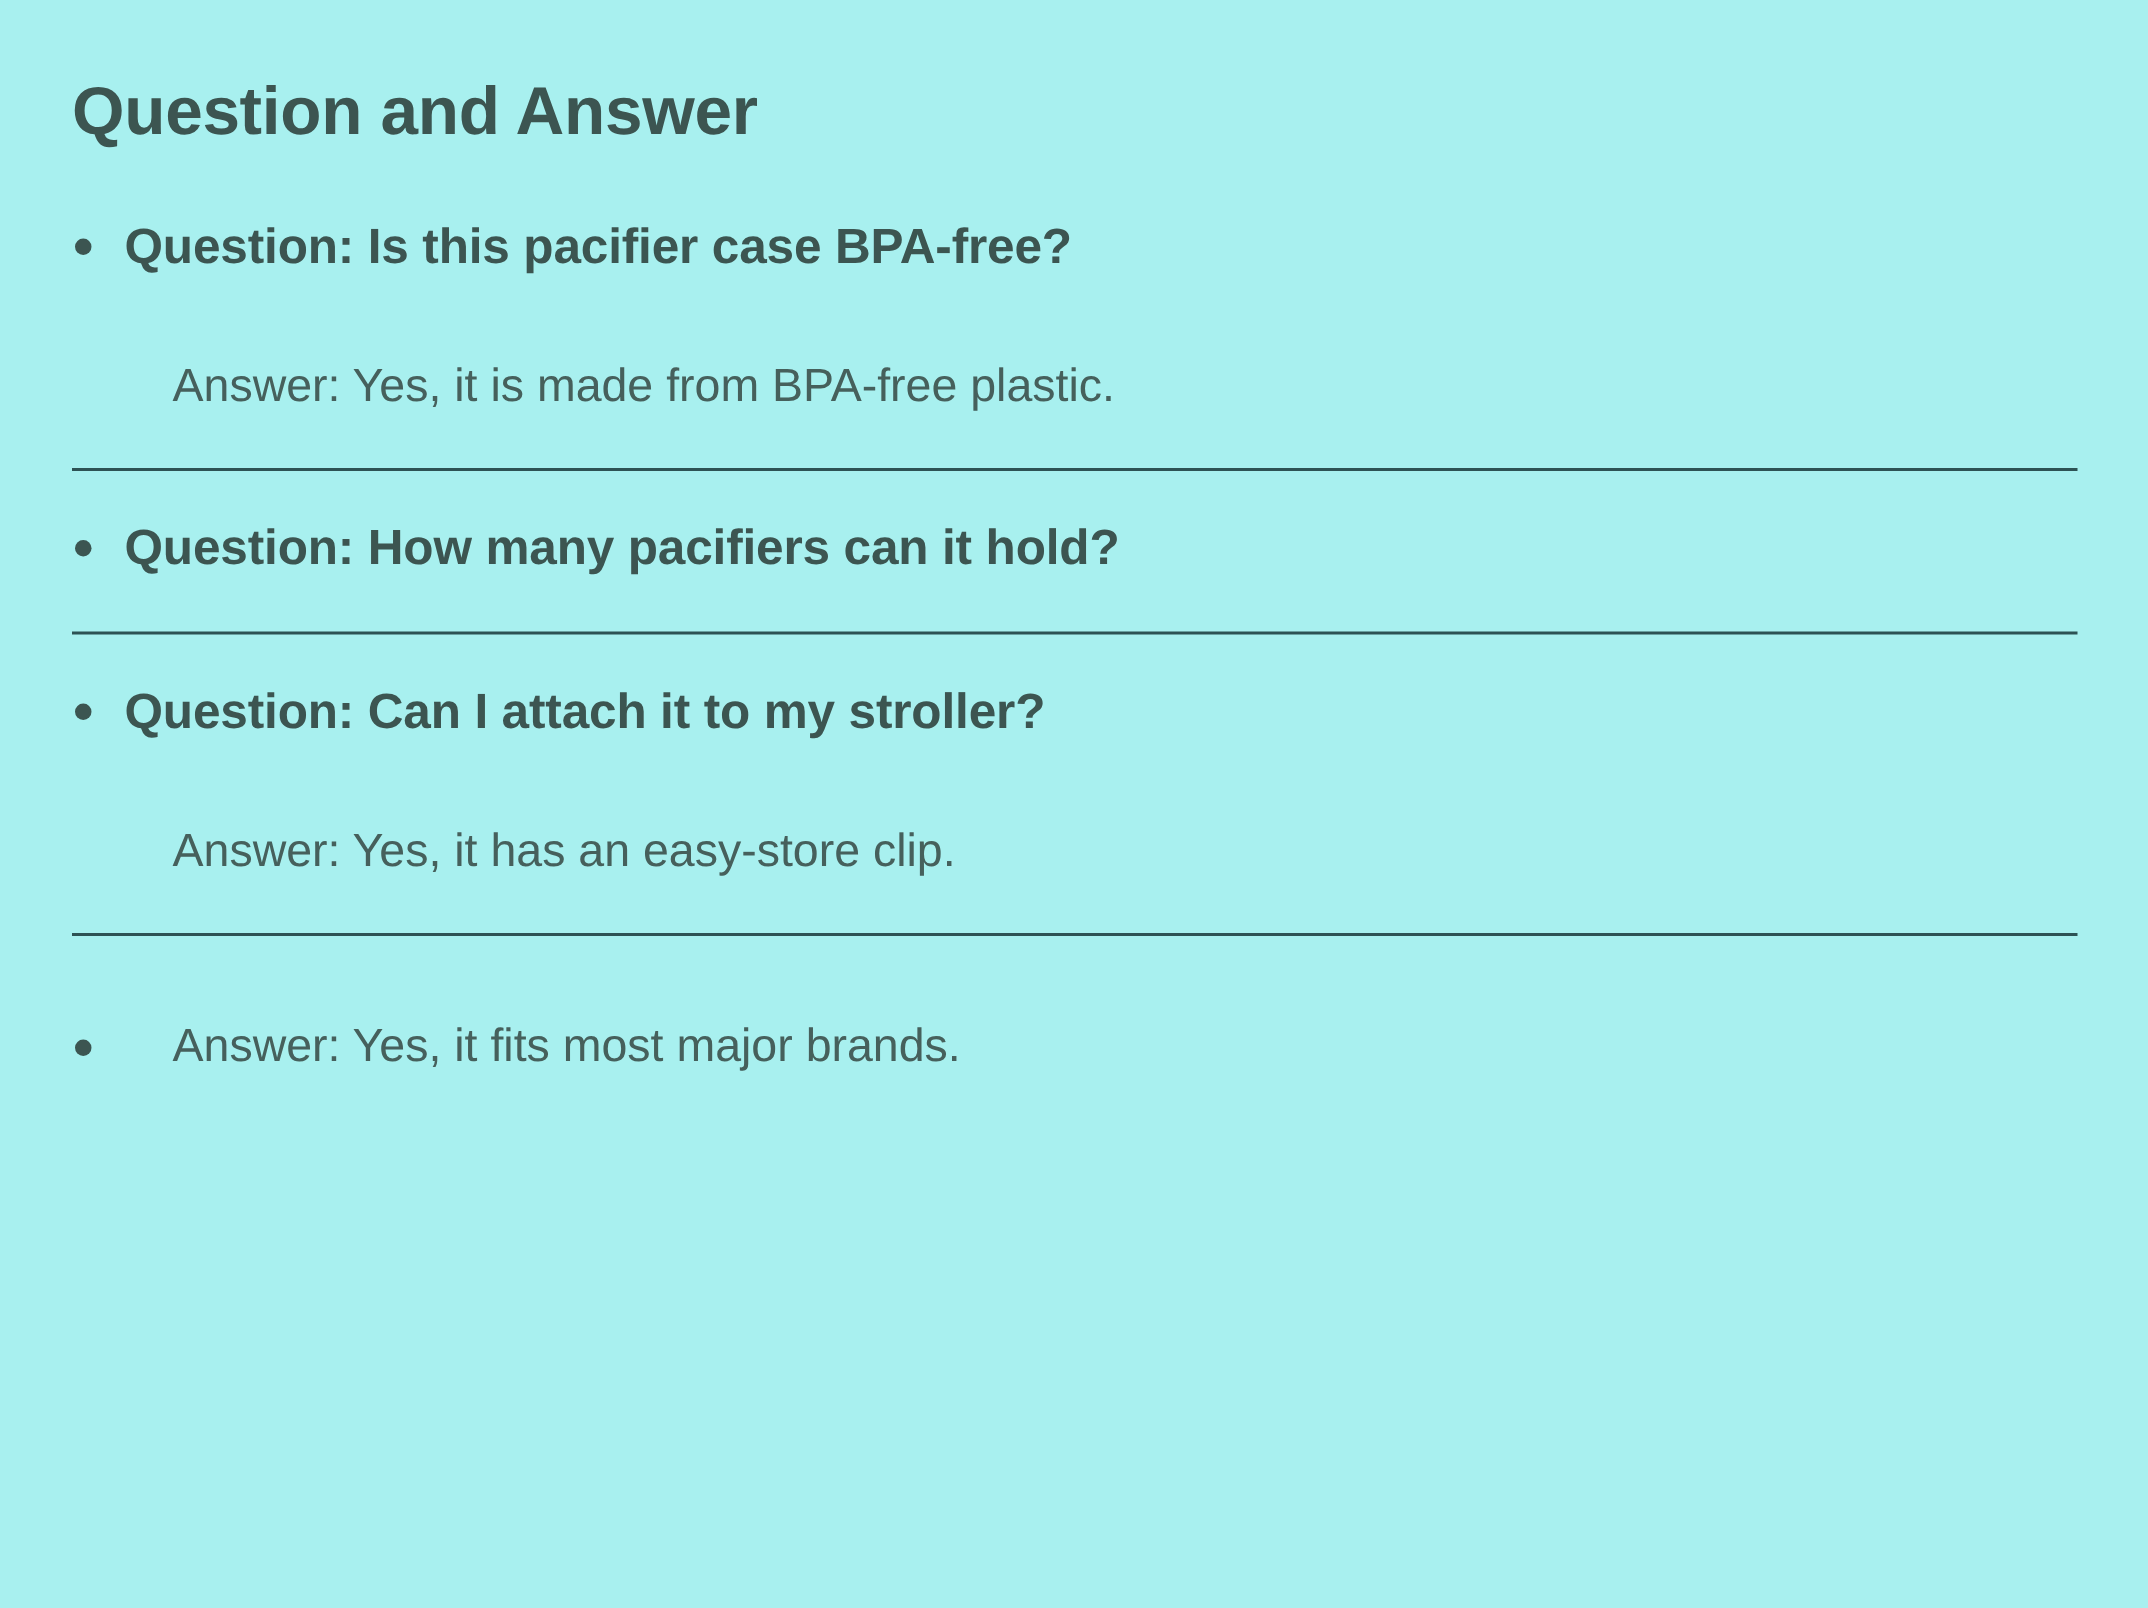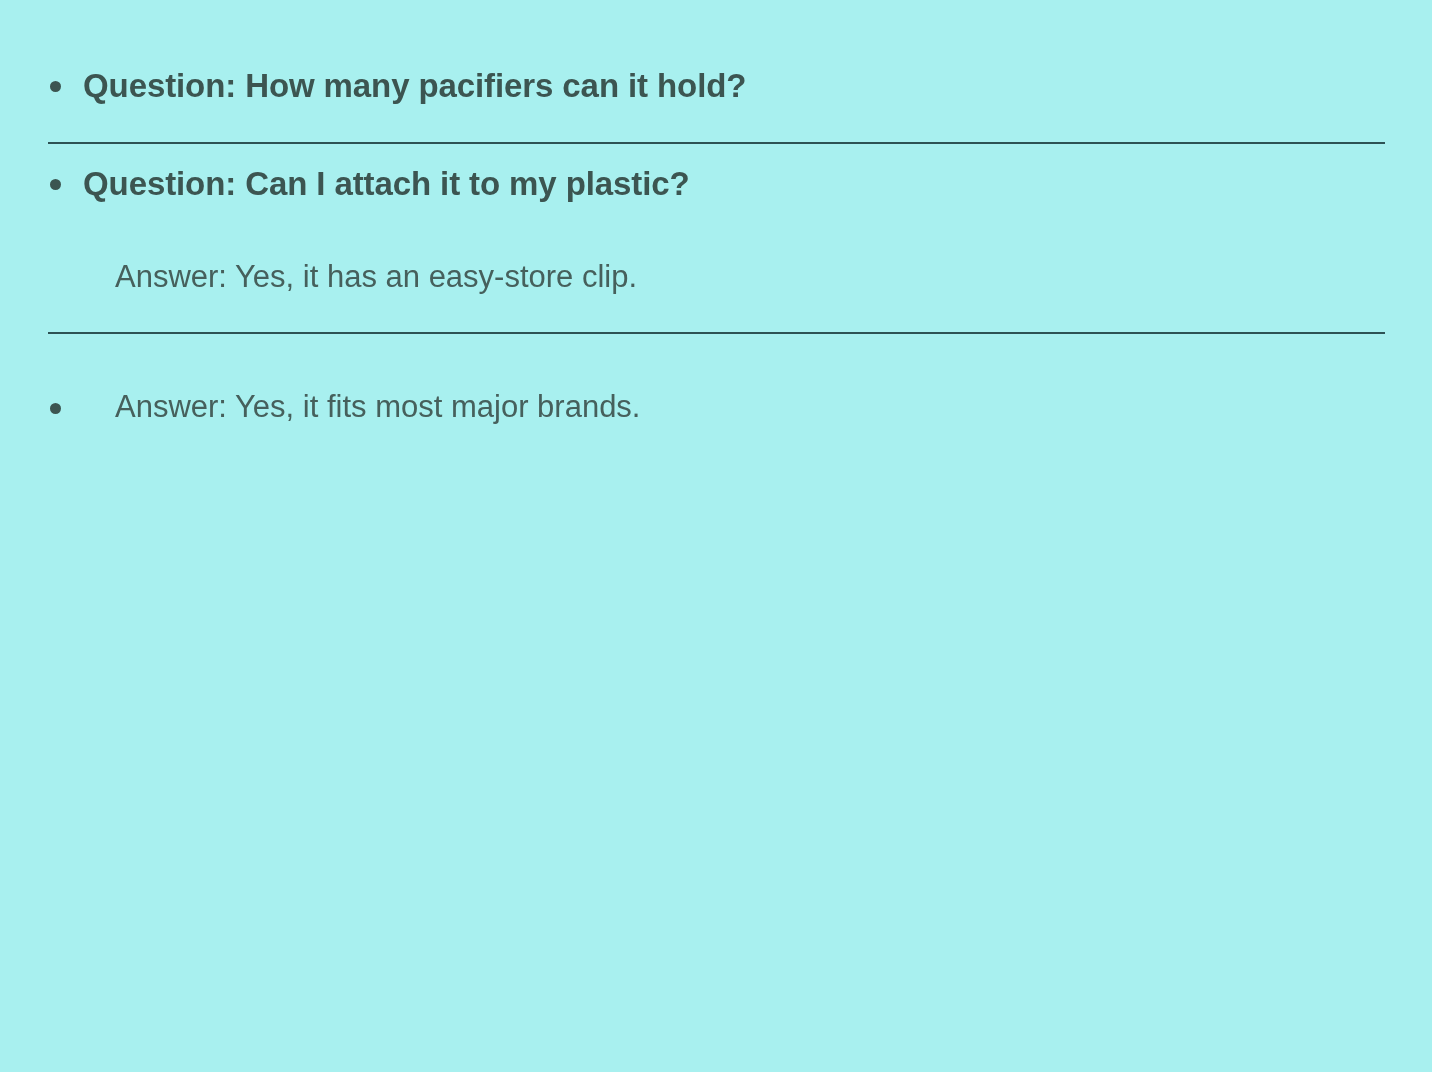--- a/index.html
+++ b/index.html
@@ -75,53 +75,62 @@
     font-weight: normal;
     line-height: 38px;
     letter-spacing: 0px;
     color: #46605c;
     white-space: nowrap;
     padding-left: 32px;
   }
 
   
   .qa-item-1 { margin-top: 42px; }
-  .qa-item-2, .qa-item-3, .qa-item-4 { margin-top: 20px; }
+  .qa-item-2, .qa-item-3, .qa-item-4 { margin-top: 31px; }
   .qa-answer { margin-top: 54px; }
 
   .qa-divider {
     height: 2px;
     background: #2d5254;
     width: 1337px;
     margin: 0;
     border: 0;
     margin-top: 36px;
   }
 </style>
 </head>
 <body>
 
 <div class="qa-panel">
 
+  <h1 class="panel-title">Question and Answer</h1>
 
   <ul class="qa-list">
 
+    <li class="qa-item qa-item-1">
+      <div class="qa-item-inner">
+        <span class="qa-bullet"></span>
+        <div class="qa-question">Question: Is this pacifier case BPA-free?</div>
+        <div class="qa-answer">Answer: Yes, it is made from BPA-free plastic.</div>
+      </div>
+      <hr class="qa-divider">
+    </li>
 
     <li class="qa-item qa-item-2">
       <div class="qa-item-inner">
         <span class="qa-bullet"></span>
         <div class="qa-question">Question: How many pacifiers can it hold?</div>
       </div>
       <hr class="qa-divider">
     </li>
 
     <li class="qa-item qa-item-3">
       <div class="qa-item-inner">
         <span class="qa-bullet"></span>
-        <div class="qa-question">Question: Can I attach it to my plastic?</div>
+        <div class="qa-question">Question: Can I attach it to my stroller?</div>
         <div class="qa-answer">Answer: Yes, it has an easy-store clip.</div>
       </div>
       <hr class="qa-divider">
     </li>
 
     <li class="qa-item qa-item-4">
       <div class="qa-item-inner">
         <span class="qa-bullet"></span>
         <div class="qa-answer">Answer: Yes, it fits most major brands.</div>
       </div>

